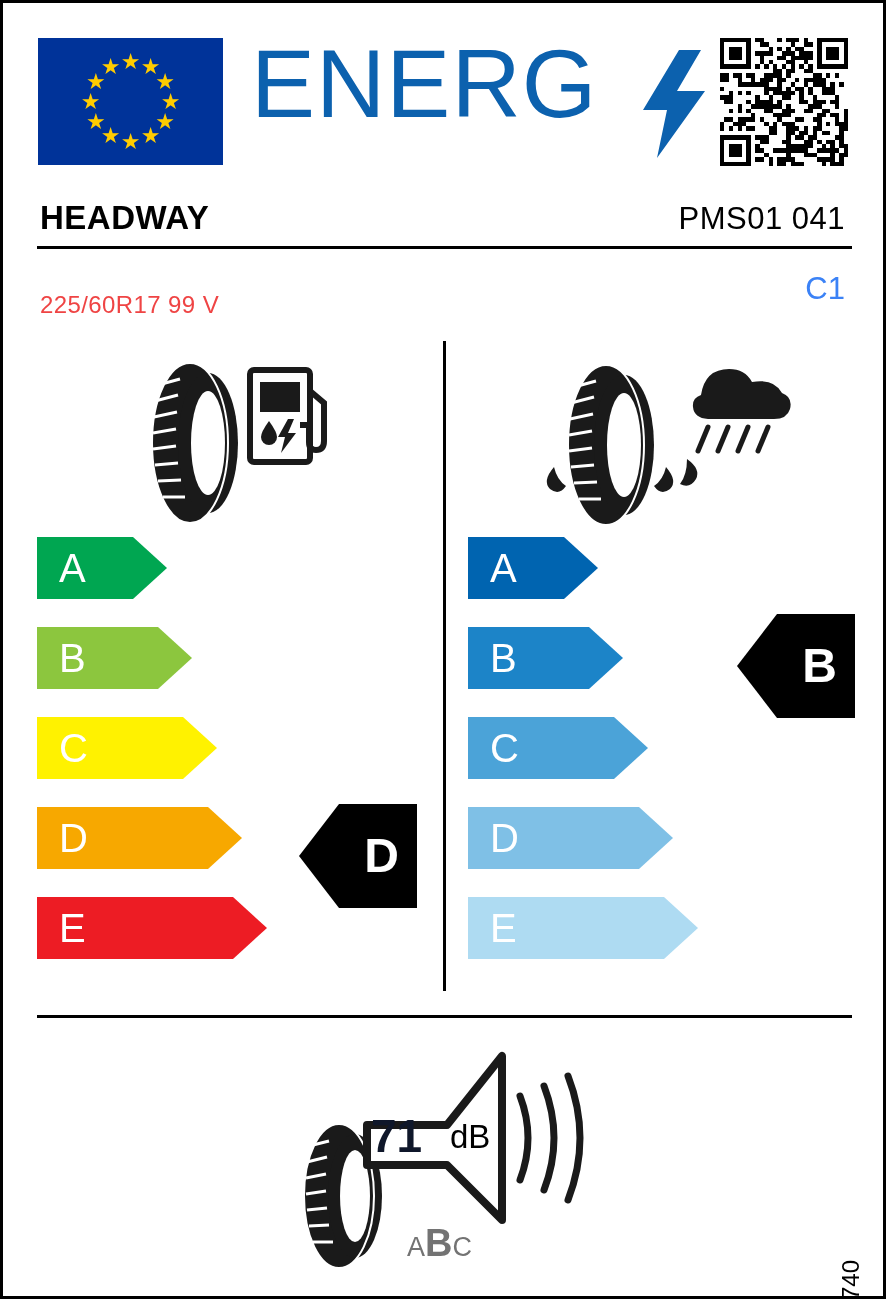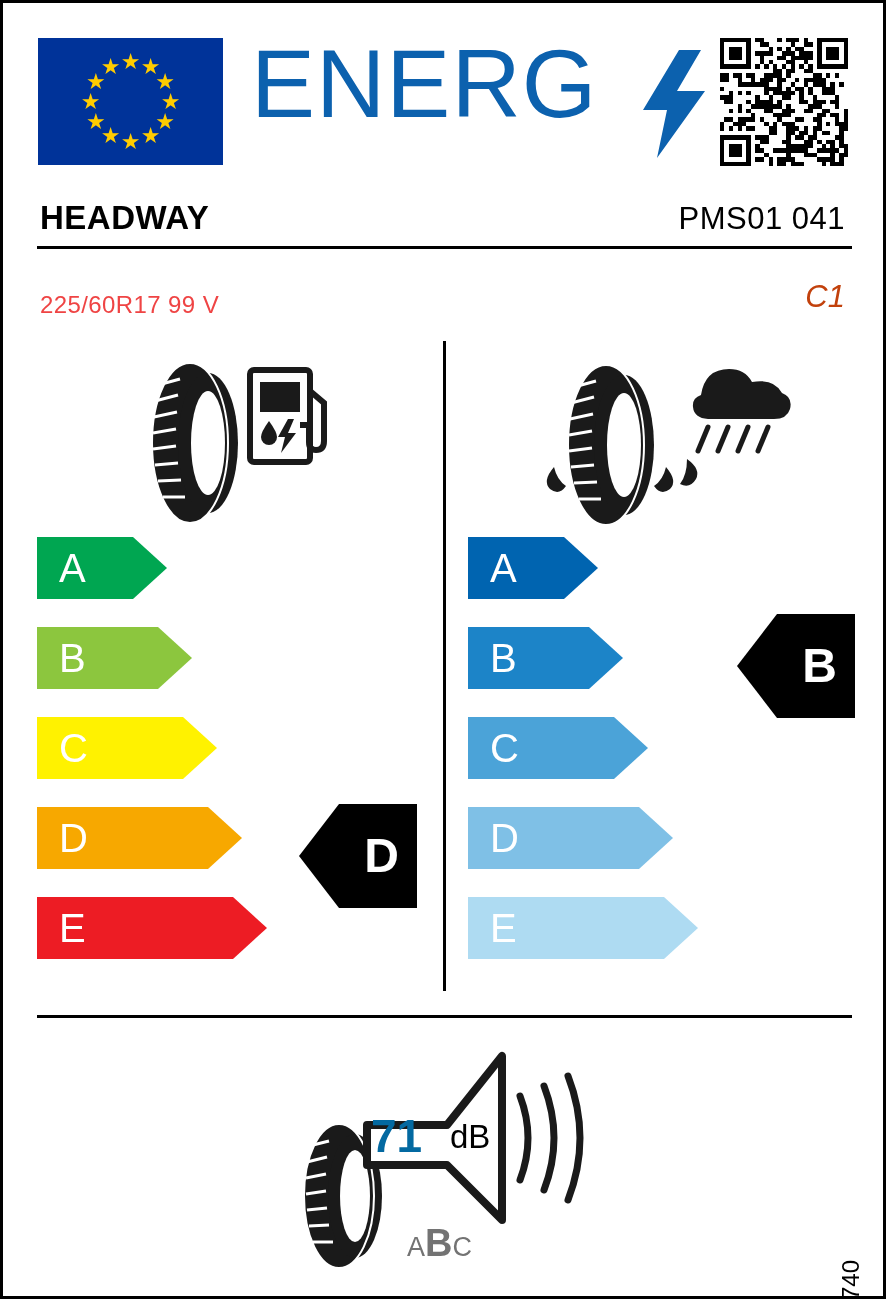--- a/index.html
+++ b/index.html
@@ -100,24 +100,23 @@
     left: 37px;
     top: 272px;
     font-size: 24px;
     color: #ef4444;
     letter-spacing: 0.4px;
     margin-top: 16px;
   }
   .tyreclass {
     position: absolute;
     right: 38px;
-    top: 276px;
+    top: 268px;
     font-size: 31px;
-    color: #c2410c;
-    font-style: italic;
+    color: #3b82f6;
   }
 
   .divider-vertical {
     position: absolute;
     left: 440px;
     top: 338px;
     width: 3px;
     height: 650px;
     background: #000;
   }
@@ -171,21 +170,21 @@
     line-height: 48px;
   }
 
   
   .noise-db {
     position: absolute;
     left: 368px;
     top: 1110px;
     font-size: 46px;
     font-weight: bold;
-    color: #0369a1;
+    color: #0f172a;
     line-height: 46px;
   }
   .noise-db-unit {
     position: absolute;
     left: 447px;
     top: 1117px;
     font-size: 33px;
     color: #000;
     line-height: 33px;
   }

